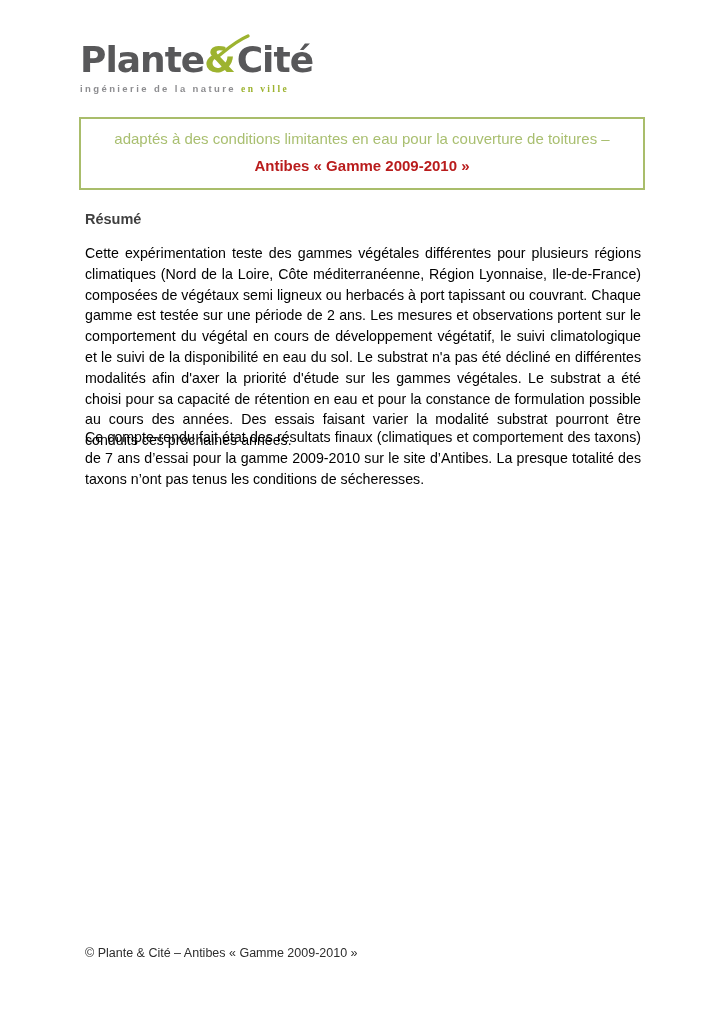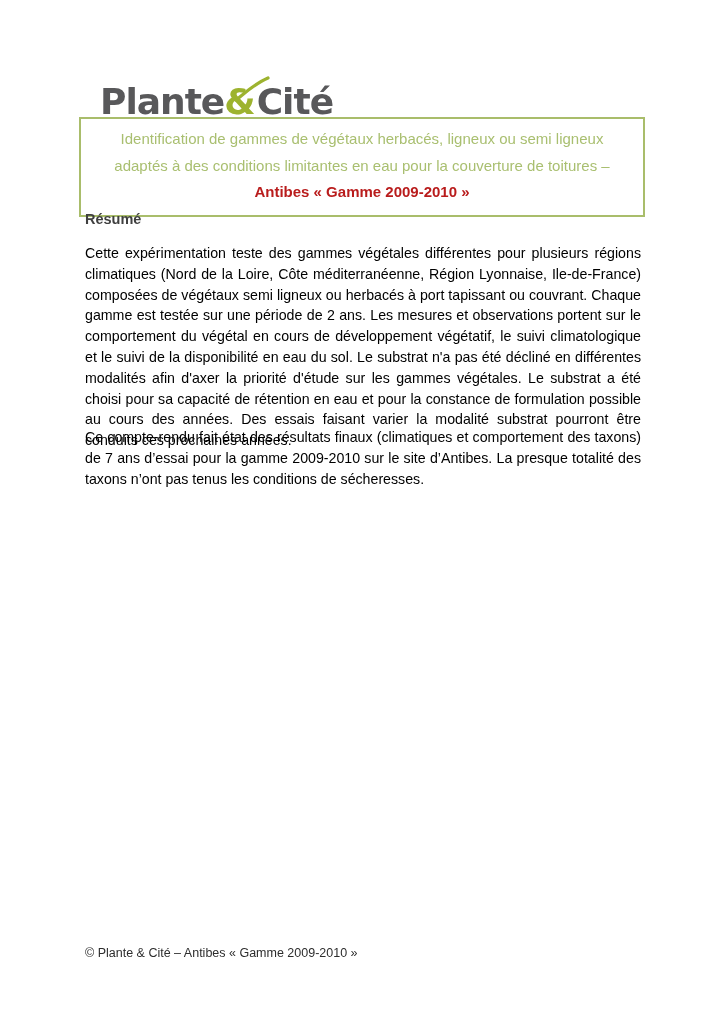--- a/index.html
+++ b/index.html
@@ -12,21 +12,21 @@
   .page {
     position: relative;
     width: 724px; height: 1024px;
     background: #ffffff;
     overflow: hidden;
   }
 
   
   .logo {
     position: absolute;
-    top: 40px; left: 100px; margin-top: 42px;
+    top: 40px; left: 80px;
   }
   .logo-text {
     font-family: "DejaVu Sans", sans-serif;
     font-weight: bold;
     font-size: 36px;
     line-height: 40px;
     letter-spacing: -1px;
     color: #58585a;
     white-space: nowrap;
   }
@@ -112,21 +112,20 @@
               <path d="M2 24 C 10 18, 20 8, 34 2" stroke="#9db32f" stroke-width="3.2" fill="none" stroke-linecap="round"></path>
             </svg></span></span><span>Cité</span>
     </div>
     <div class="tagline">
       <span>ingénierie de la nature</span>
       <span class="tagline-green">en ville</span>
     </div>
   </header>
 
   <section class="title-box">
-    <div class="title-line">Identification de gammes de végétaux herbacés, ligneux ou semi ligneux</div>
     <div class="title-line">adaptés à des conditions limitantes en eau pour la couverture de toitures –</div>
     <div class="title-line-bold">Antibes « Gamme 2009-2010 »</div>
   </section>
 
   <h2 class="resume-heading">Résumé</h2>
 
   <p class="body-text para-1">Cette expérimentation teste des gammes végétales différentes pour plusieurs régions climatiques (Nord de la Loire, Côte méditerranéenne, Région Lyonnaise, Ile-de-France) composées de végétaux semi ligneux ou herbacés à port tapissant ou couvrant. Chaque gamme est testée sur une période de 2 ans. Les mesures et observations portent sur le comportement du végétal en cours de développement végétatif, le suivi climatologique et le suivi de la disponibilité en eau du sol. Le substrat n'a pas été décliné en différentes modalités afin d'axer la priorité d'étude sur les gammes végétales. Le substrat a été choisi pour sa capacité de rétention en eau et pour la constance de formulation possible au cours des années. Des essais faisant varier la modalité substrat pourront être conduits ces prochaines années.</p>
 
   <p class="body-text para-2">Ce compte-rendu fait état des résultats finaux (climatiques et comportement des taxons) de 7 ans d’essai pour la gamme 2009-2010 sur le site d’Antibes. La presque totalité des taxons n’ont pas tenus les conditions de sécheresses.</p>
 

